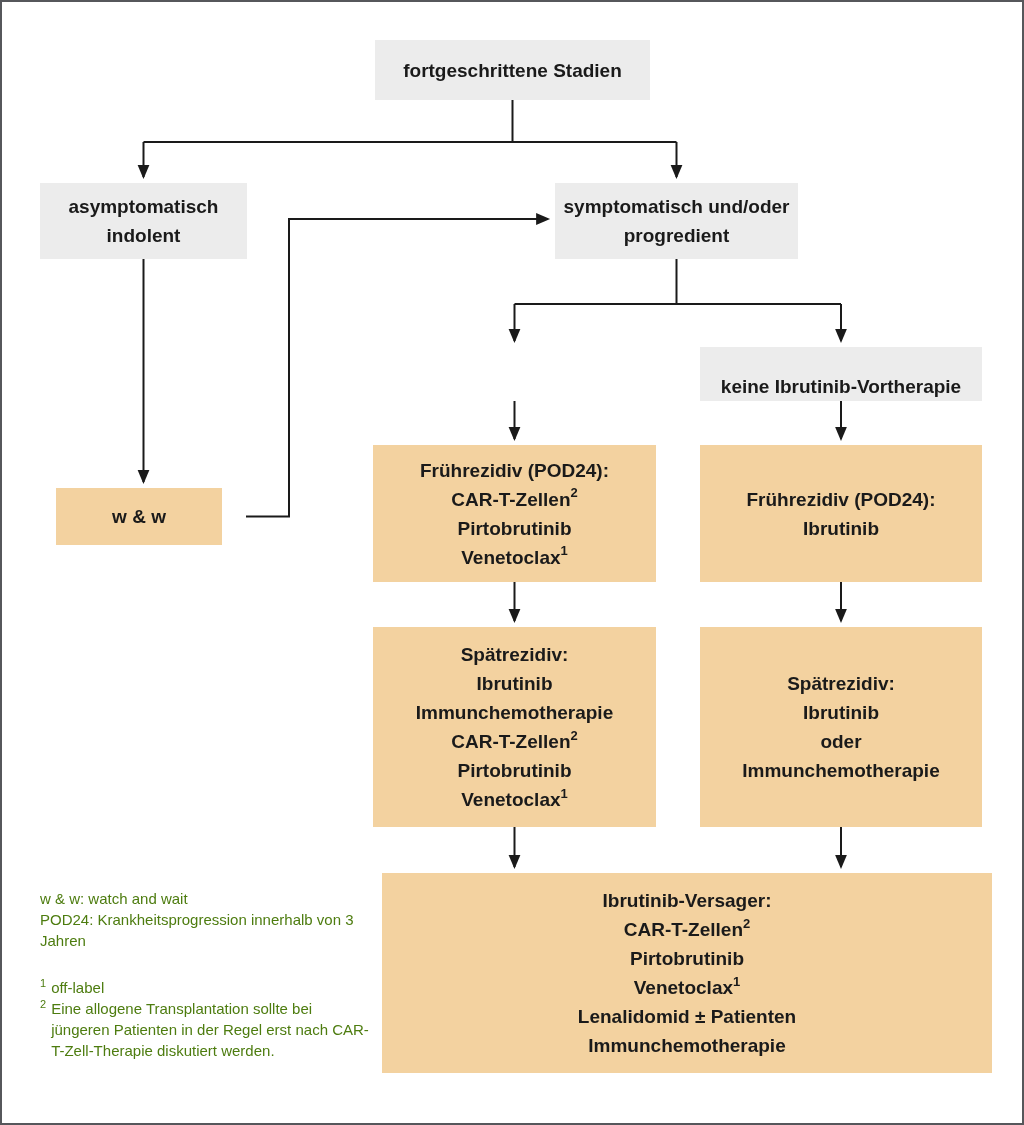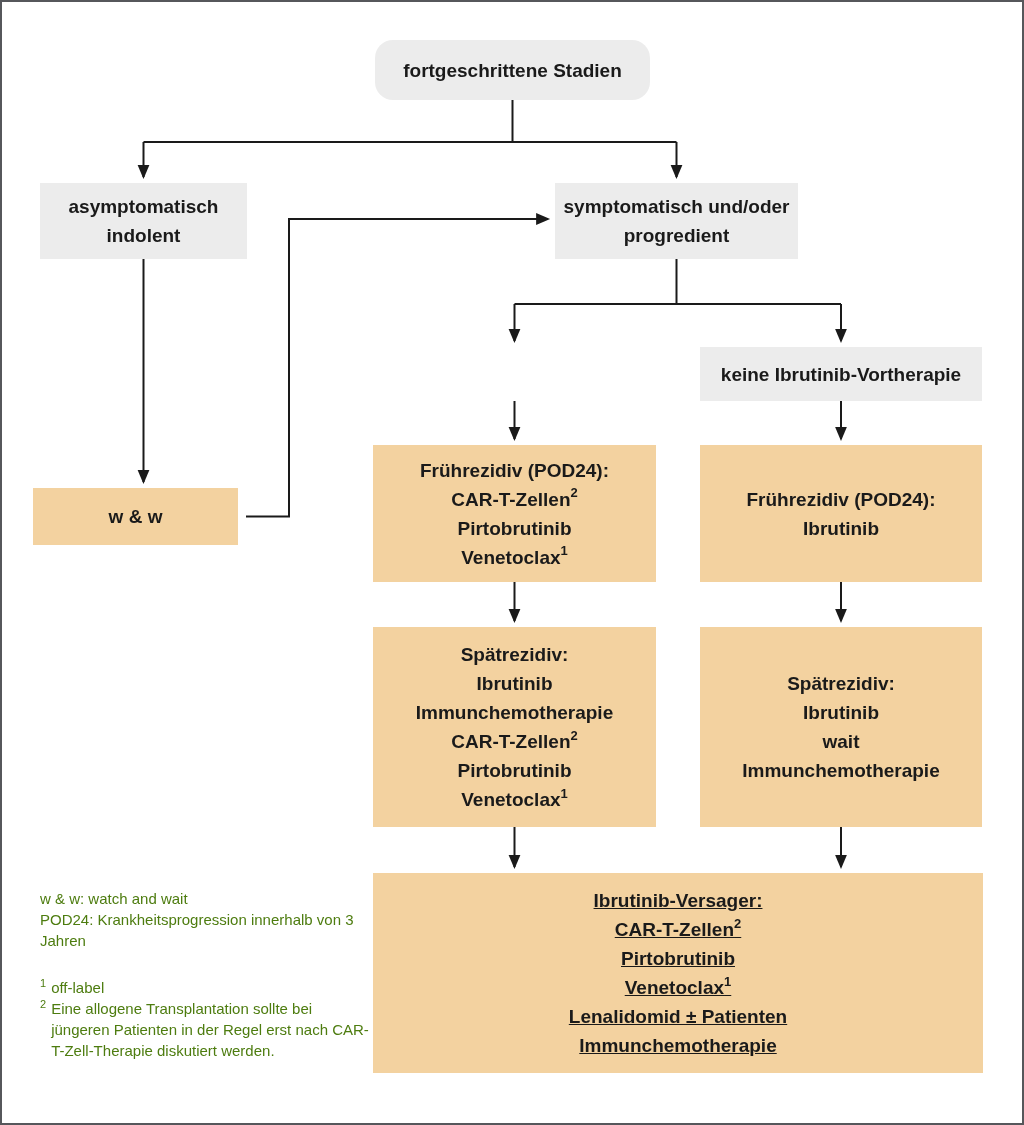--- a/index.html
+++ b/index.html
@@ -36,31 +36,31 @@
   .box .line { white-space: nowrap; }
   .box sup {
     font-size: 13px;
     line-height: 0;
     position: relative;
     top: -1px;
     vertical-align: super;
     font-weight: bold;
   }
   
-  #box-advanced        { left: 373px; top: 38px;  width: 275px; height: 60px; border-radius: 18px; }
+  #box-advanced        { left: 373px; top: 38px;  width: 275px; height: 60px; }
   #box-asymptomatic    { left: 38px;  top: 181px; width: 207px; height: 76px; }
   #box-symptomatic     { left: 553px; top: 181px; width: 243px; height: 76px; }
-  #box-ww              { left: 31px;  top: 486px; width: 205px; height: 57px; }
+  #box-ww              { left: 54px;  top: 486px; width: 166px; height: 57px; }
   #box-ibru-pre        { left: 371px; top: 345px; width: 283px; height: 54px; }
-  #box-no-ibru-pre     { left: 698px; top: 345px; width: 282px; height: 54px; }
+  #box-no-ibru-pre     { left: 698px; top: 345px; width: 282px; height: 54px; justify-content: flex-end; }
   #box-early-left      { left: 371px; top: 443px; width: 283px; height: 137px; }
   #box-early-right     { left: 698px; top: 443px; width: 282px; height: 137px; }
   #box-late-left       { left: 371px; top: 625px; width: 283px; height: 200px; }
   #box-late-right      { left: 698px; top: 625px; width: 282px; height: 200px; }
-  #box-failure         { left: 371px; top: 871px; width: 610px; height: 200px; text-decoration: underline; }
+  #box-failure         { left: 380px; top: 871px; width: 610px; height: 200px; }
 
   #footnotes {
     position: absolute;
     left: 38px;
     top: 886px;
     width: 332px;
     font-size: 15px;
     line-height: 21px;
     color: #4d7c0f;
   }
@@ -156,21 +156,21 @@
     <div class="line"><span>Ibrutinib</span></div>
     <div class="line"><span>Immunchemotherapie</span></div>
     <div class="line"><span>CAR-T-Zellen</span><sup>2</sup></div>
     <div class="line"><span>Pirtobrutinib</span></div>
     <div class="line"><span>Venetoclax</span><sup>1</sup></div>
   </div>
 
   <div id="box-late-right" class="box orange">
     <div class="line"><span>Spätrezidiv:</span></div>
     <div class="line"><span>Ibrutinib</span></div>
-    <div class="line"><span>wait</span></div>
+    <div class="line"><span>oder</span></div>
     <div class="line"><span>Immunchemotherapie</span></div>
   </div>
 
   <div id="box-failure" class="box orange">
     <div class="line"><span>Ibrutinib-Versager:</span></div>
     <div class="line"><span>CAR-T-Zellen</span><sup>2</sup></div>
     <div class="line"><span>Pirtobrutinib</span></div>
     <div class="line"><span>Venetoclax</span><sup>1</sup></div>
     <div class="line"><span>Lenalidomid ± Patienten</span></div>
     <div class="line"><span>Immunchemotherapie</span></div>

